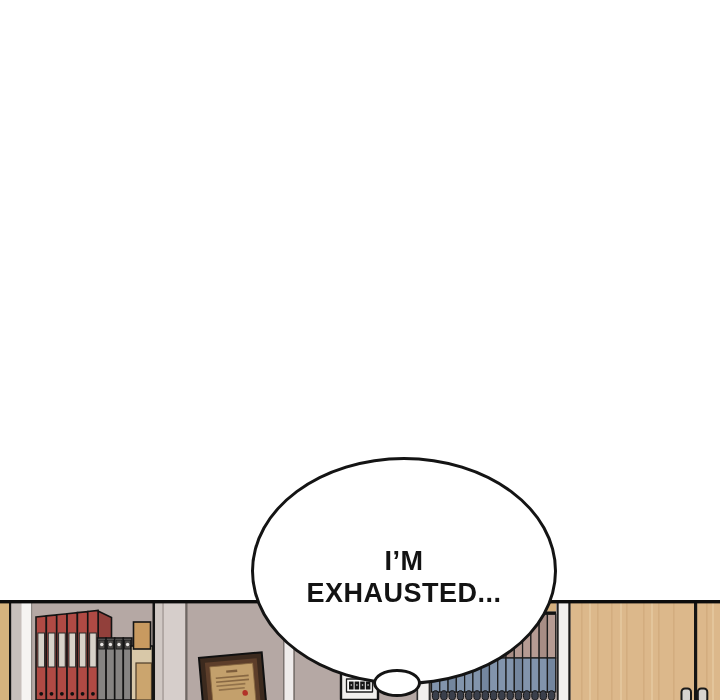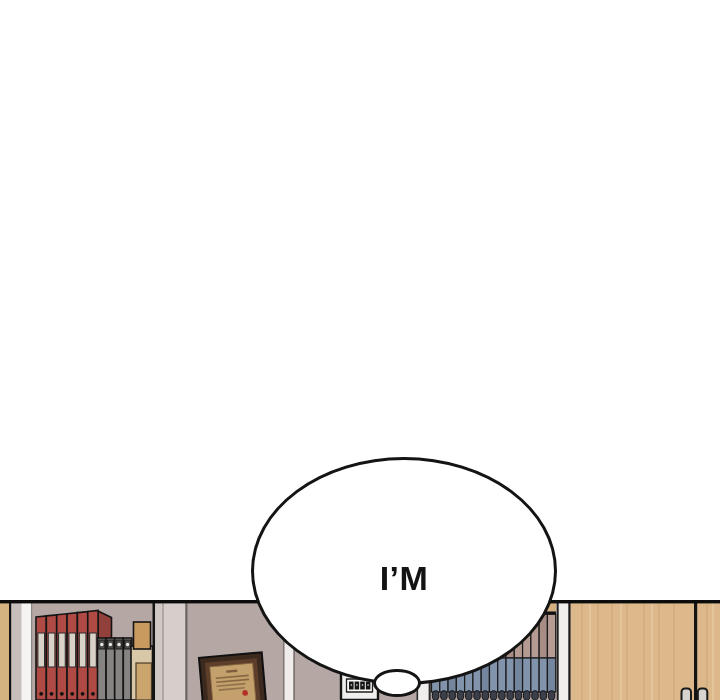--- a/index.html
+++ b/index.html
@@ -42,21 +42,21 @@
 
   .s-outline{stroke:var(--c-outline,#141414);stroke-width:1.6}
   .s-outline2{stroke:var(--c-outline,#141414);stroke-width:2.2}
   .s-thin{stroke:#2b2b2b;stroke-width:1}
 
   .bubble{position:absolute;left:251px;top:457px;width:300px;height:222px;
           background:var(--c-white,#ffffff);border:3.5px solid var(--c-outline,#141414);
           border-radius:50%;z-index:3;display:flex;flex-direction:column;
           align-items:center;justify-content:center;}
   .bubble-text{margin-top:14px;text-align:center;color:#131313;font-weight:bold;
-          font-size:34px;line-height:1.18;letter-spacing:0.5px;
+          font-size:27px;line-height:1.18;letter-spacing:0.5px;
           font-family:"Liberation Sans",sans-serif;}
   .bubble-tail{position:absolute;left:373px;top:669px;width:42px;height:22px;
           background:var(--c-white,#ffffff);border:3px solid var(--c-outline,#141414);
           border-radius:50%;z-index:4;}
 </style>
 </head>
 <body>
 
 <div class="stage">
 
@@ -244,16 +244,17 @@
 
       <rect x="0" y="0" width="720" height="3.4" fill="#0c0c0c"></rect>
     </svg>
   </div>
 
   <div class="bubble-tail"></div>
 
   <div class="bubble">
     <div class="bubble-text">
       <div>I’M</div>
+      <div>EXHAUSTED...</div>
     </div>
   </div>
 
 </div>
 
 </body></html>

